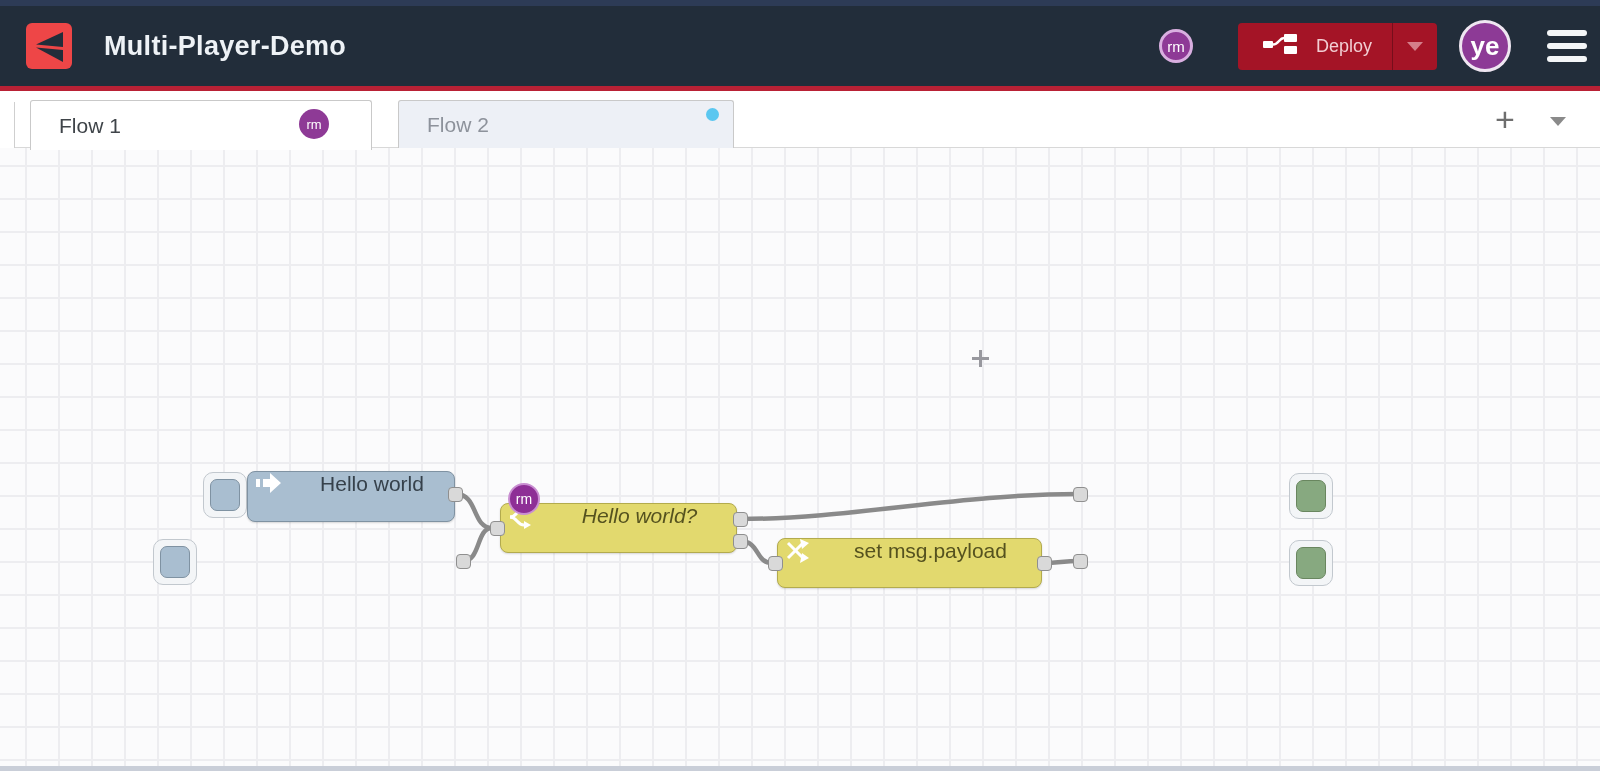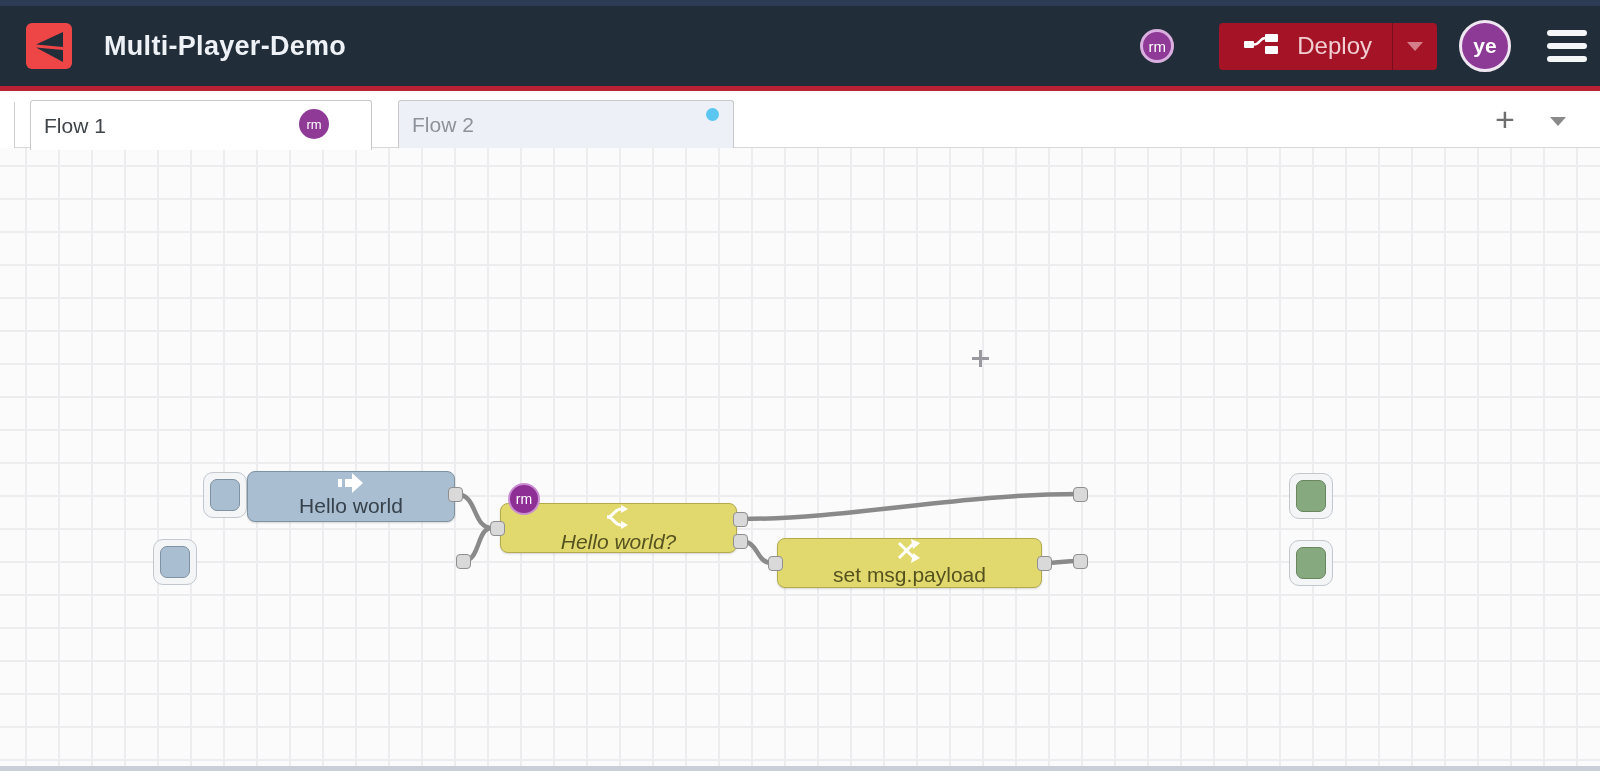--- a/index.html
+++ b/index.html
@@ -11,53 +11,53 @@
   .top-strip{position:absolute;left:0;top:0;width:1600px;height:6px;background:#2d3b56;}
   .header{position:absolute;left:0;top:6px;width:1600px;height:80px;background:#222d3a;display:flex;align-items:center;}
   .logo{width:46px;height:46px;border-radius:6px;background:#ee4647;margin-left:26px;flex:0 0 auto;position:relative;}
   .logo svg{position:absolute;left:0;top:0;}
   .app-title{color:#eef2f6;font-size:27px;font-weight:700;margin-left:32px;letter-spacing:.3px;}
   .header-right{margin-left:auto;display:flex;align-items:center;margin-right:13px;}
   .badge-rm{width:34px;height:34px;border-radius:50%;background:#8e3a96;border:3px solid #d9afe0;
     color:#fff;font-size:15px;display:flex;align-items:center;justify-content:center;box-sizing:border-box;}
   .deploy-btn{height:47px;margin-left:45px;background:#a41426;border-radius:4px;display:flex;align-items:stretch;cursor:pointer;}
   .deploy-main{display:flex;align-items:center;padding:0 20px 0 24px;}
-  .deploy-label{color:#f2cdd2;font-size:24px;margin-left:18px;}
+  .deploy-label{color:#f2cdd2;font-size:18px;margin-left:18px;}
   .deploy-divider{width:1px;background:rgba(0,0,0,.28);}
   .deploy-caret{width:44px;display:flex;align-items:center;justify-content:center;}
   .caret-down{width:0;height:0;border-left:8px solid transparent;border-right:8px solid transparent;border-top:9px solid #d47f8a;}
   .avatar-ye{width:46px;height:46px;border-radius:50%;background:#8d3a96;border:3px solid #efe6f1;box-sizing:content-box;
-    color:#fff;font-size:21px;font-weight:700;display:flex;align-items:center;justify-content:center;margin-left:22px;}
+    color:#fff;font-size:26px;font-weight:700;display:flex;align-items:center;justify-content:center;margin-left:22px;}
   .hamburger{margin-left:36px;width:40px;display:flex;flex-direction:column;gap:7px;cursor:pointer;}
   .hamburger span{display:block;height:6px;border-radius:3px;background:#f4f6f8;}
   .red-line{position:absolute;left:0;top:86px;width:1600px;height:5px;background:#b92135;}
   
   .tabbar{position:absolute;left:0;top:91px;width:1600px;height:57px;background:#fff;border-bottom:1px solid #d8d8d8;box-sizing:border-box;}
   .tab-edge{position:absolute;left:0;top:11px;width:14px;height:46px;background:#fff;border-right:1px solid #cfcfcf;}
   .tab{position:absolute;top:9px;height:49px;box-sizing:border-box;border:1px solid #c9c9c9;border-bottom:none;
-    border-radius:3px 3px 0 0;display:flex;align-items:center;font-size:21px;padding-left:13px;cursor:pointer;}
+    border-radius:3px 3px 0 0;display:flex;align-items:center;font-size:21px;padding-left:28px;cursor:pointer;}
   .tab.active{left:30px;width:342px;background:#fff;color:#3f4449;z-index:2;height:50px;}
   .tab.inactive{left:374px;width:336px;background:#edf0f6;color:#8d929b;margin-left:24px;}
   .tab-badge{position:absolute;right:42px;top:8px;width:30px;height:30px;border-radius:50%;background:#8e3a96;
     color:#fff;font-size:13px;display:flex;align-items:center;justify-content:center;}
   .tab-dot{position:absolute;right:14px;top:7px;width:13px;height:13px;border-radius:50%;background:#5bc7f0;}
   .tab-add{position:absolute;left:1487px;top:6px;width:36px;height:44px;color:#6e6e6e;font-size:34px;font-weight:400;
     display:flex;align-items:center;justify-content:center;cursor:pointer;}
   .tab-menu{position:absolute;left:1544px;top:16px;width:28px;height:28px;display:flex;align-items:center;justify-content:center;cursor:pointer;}
   .tab-menu .caret{width:0;height:0;border-left:8px solid transparent;border-right:8px solid transparent;border-top:9px solid #8a8a8a;}
   
   .canvas{position:absolute;left:0;top:148px;width:1600px;height:618px;background:#fbfbfc;
     background-image:linear-gradient(#ededf0 2px,transparent 2px),linear-gradient(90deg,#ededf0 2px,transparent 2px);
     background-size:33px 33px;background-position:25px 17px;}
   .bottom-strip{position:absolute;left:0;top:766px;width:1600px;height:5px;background:#c9ced8;}
   .wires{position:absolute;left:0;top:0;width:1600px;height:618px;}
   .wires path{stroke:#8a8a8a;stroke-width:4.5;fill:none;stroke-linecap:round;}
   
-  .node{position:absolute;height:51px;box-sizing:border-box;border-radius:8px;display:flex;align-items:center;
-    box-shadow:0 1px 2px rgba(0,0,0,.15);cursor:pointer;flex-direction:column;}
+  .node{position:absolute;height:51px;box-sizing:border-box;border-radius:8px;display:flex;align-items:flex-start;
+    box-shadow:0 1px 2px rgba(0,0,0,.15);cursor:pointer;}
   .node .nlabel{flex:1;text-align:center;font-size:21px;white-space:nowrap;}
   .node .icon-box{width:42px;display:flex;align-items:center;justify-content:center;flex:0 0 auto;}
   .node.inject{background:#a9bed0;border:1.5px solid #7f92a2;color:#36414b;}
   .node.fyellow{background:#e2d96e;border:1.5px solid #b3ab4d;color:#55521f;}
   .node.fyellow .nlabel.it{font-style:italic;}
   .node.debug{background:#87a980;border:1.5px solid #69865f;color:#34512f;}
   .node.debug .nlabel{font-style:italic;}
   .port{position:absolute;width:15px;height:15px;border-radius:4px;background:#d9d9d9;border:1.5px solid #8f8f8f;box-sizing:border-box;cursor:crosshair;}
   .side-btn{position:absolute;width:44px;height:46px;border-radius:10px;background:#f3f5f7;border:1px solid #c2c8ce;box-sizing:border-box;cursor:pointer;}
   .side-btn .inner{position:absolute;left:6px;top:6px;right:6px;bottom:6px;border-radius:7px;box-sizing:border-box;}

